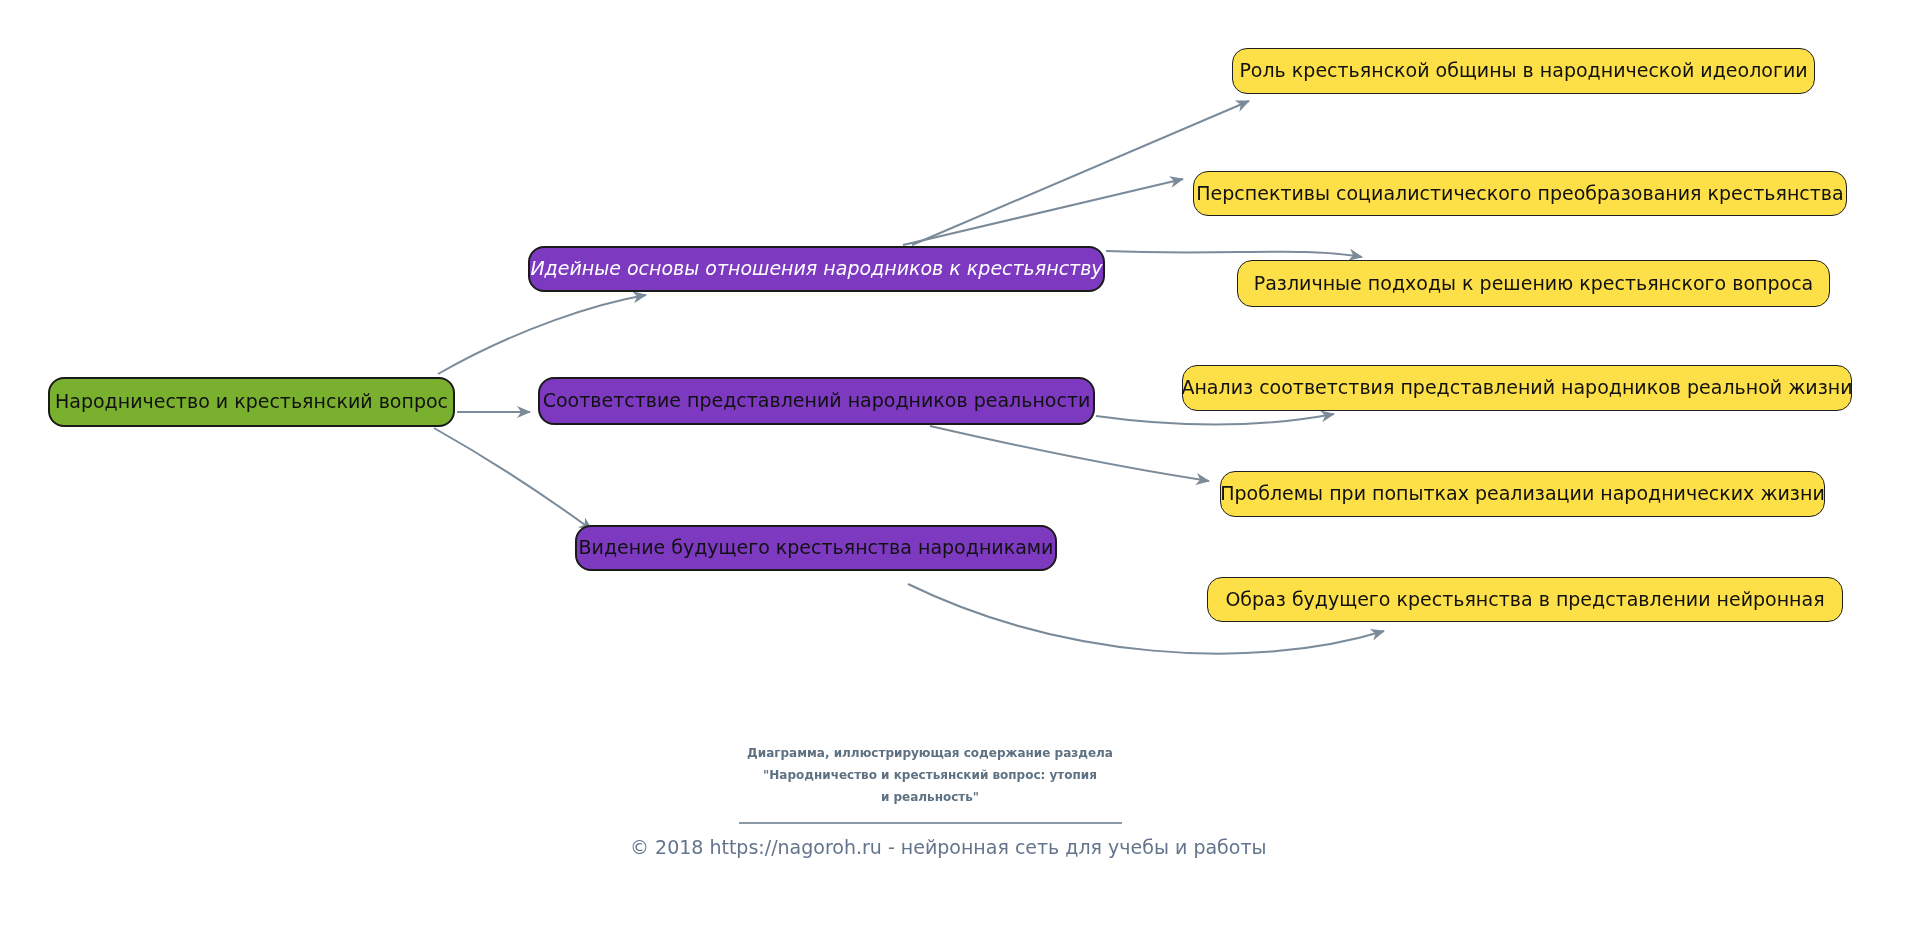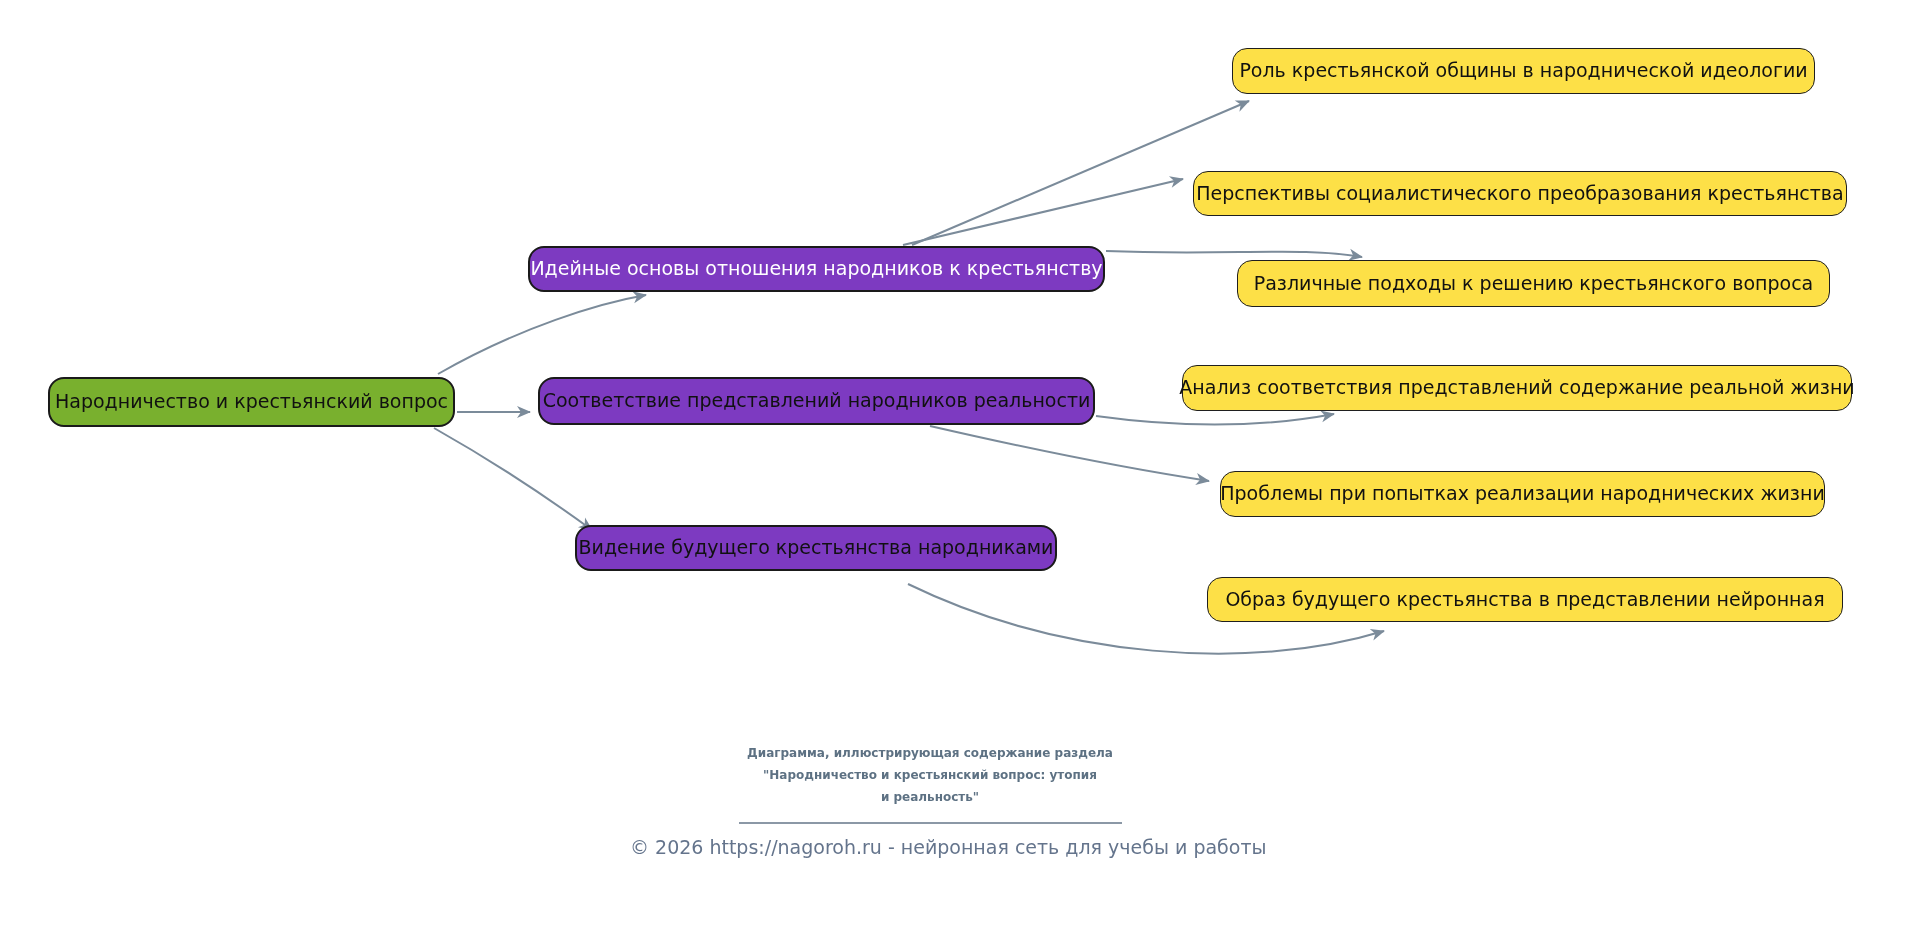--- a/index.html
+++ b/index.html
@@ -36,21 +36,21 @@
   .node--root {
     background: #79b02e;
     border: 2px solid #1a1a1a;
     border-radius: 16px;
   }
   .node--branch {
     background: #7d3ac1;
     border: 2px solid #1a1a1a;
     border-radius: 16px;
   }
-  .node--branch.light-text { color: #ffffff; }
+  .node--branch.light-text { color: #ffffff; font-style: italic; }
   .node--leaf {
     background: #fde047;
     border: 1.5px solid #1f1f1f;
     border-radius: 15px;
   }
   .caption {
     position: absolute;
     left: 630px;
     top: 742px;
     width: 600px;
@@ -110,28 +110,28 @@
   <div class="node node--branch" style="left:538px; top:377px; width:557px; height:48px;">Соответствие представлений народников реальности</div>
 
   <div class="node node--branch" style="left:575px; top:525px; width:482px; height:46px;">Видение будущего крестьянства народниками</div>
 
   <div class="node node--leaf" style="left:1232px; top:48px; width:583px; height:46px;">Роль крестьянской общины в народнической идеологии</div>
 
   <div class="node node--leaf" style="left:1193px; top:171px; width:654px; height:45px;">Перспективы социалистического преобразования крестьянства</div>
 
   <div class="node node--leaf" style="left:1237px; top:260px; width:593px; height:47px;text-align:right;">Различные подходы к решению крестьянского вопроса</div>
 
-  <div class="node node--leaf" style="left:1182px; top:365px; width:670px; height:46px;">Анализ соответствия представлений содержание реальной жизни</div>
+  <div class="node node--leaf" style="left:1182px; top:365px; width:670px; height:46px;">Анализ соответствия представлений народников реальной жизни</div>
 
   <div class="node node--leaf" style="left:1220px; top:471px; width:605px; height:46px;">Проблемы при попытках реализации народнических жизни</div>
 
   <div class="node node--leaf" style="left:1207px; top:577px; width:636px; height:45px;">Образ будущего крестьянства в представлении нейронная</div>
 
   <div class="caption">
     <div class="caption-line">Диаграмма, иллюстрирующая содержание раздела</div>
     <div class="caption-line">"Народничество и крестьянский вопрос: утопия</div>
     <div class="caption-line">и реальность"</div>
     <div class="caption-divider"></div>
   </div>
 
-  <div class="footer-credit">© 2026 https://nagoroh.ru - нейронная сеть для учебы и работы</div>
+  <div class="footer-credit">© 2018 https://nagoroh.ru - нейронная сеть для учебы и работы</div>
 
 </div>
 
 </body></html>

